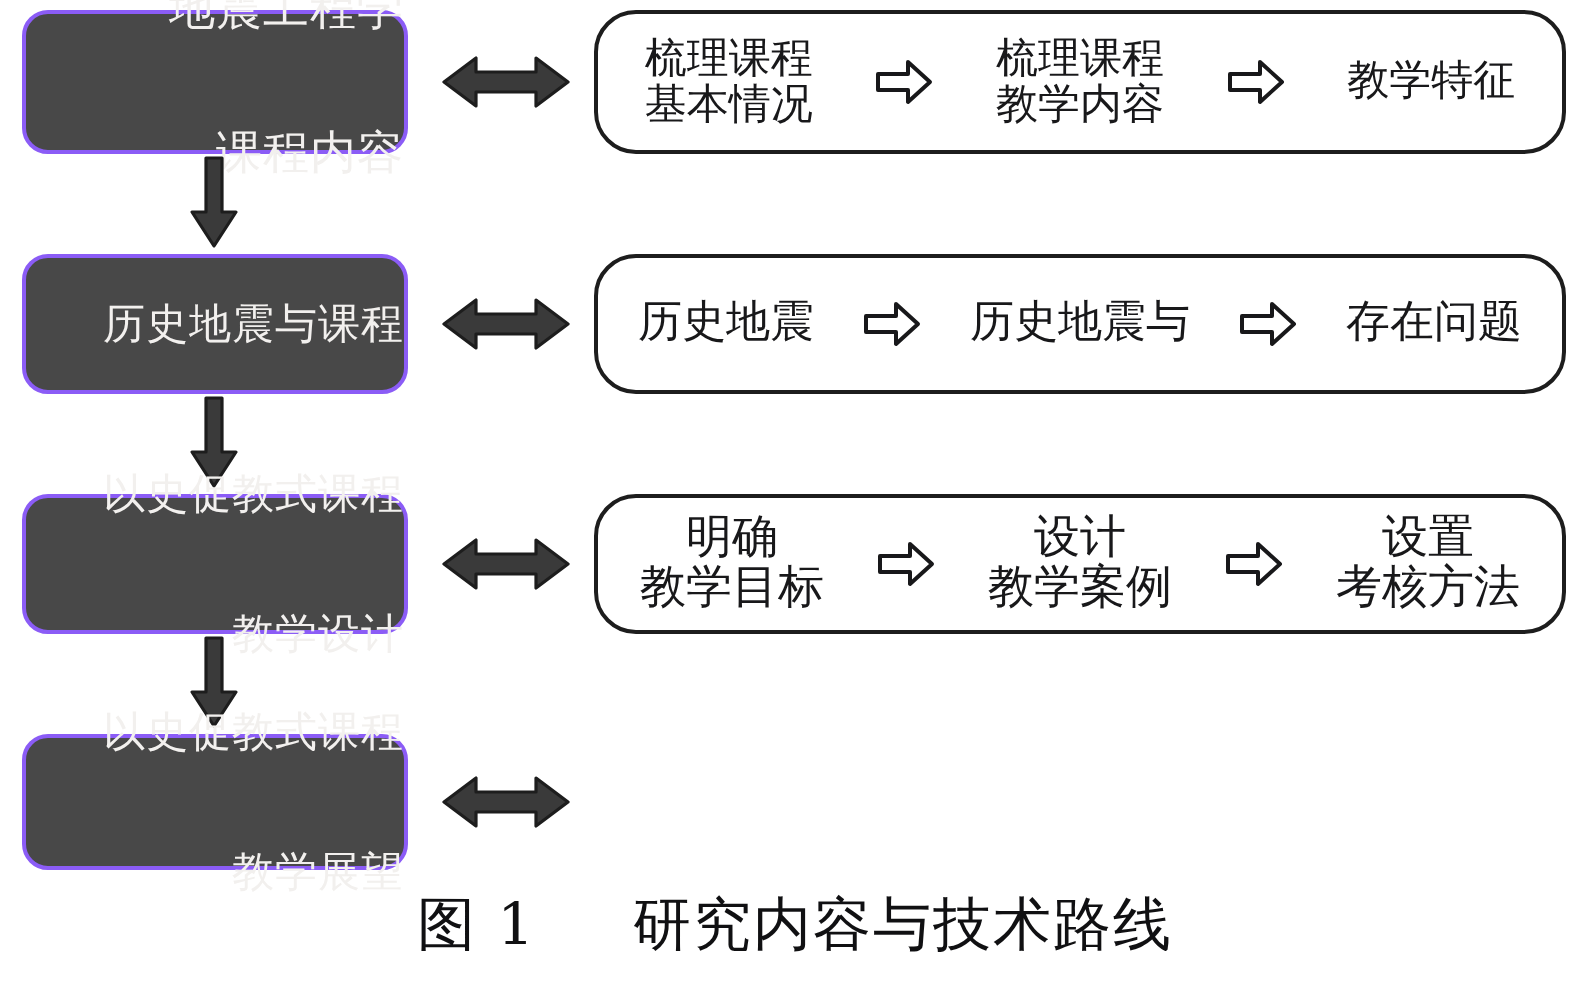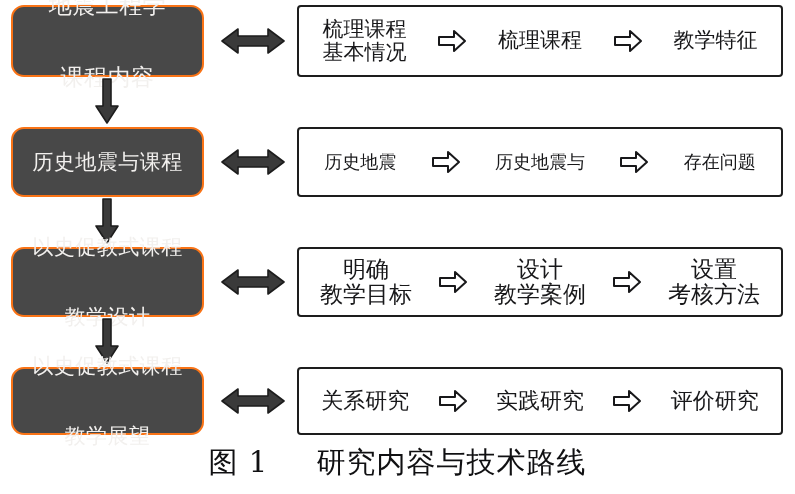--- a/index.html
+++ b/index.html
@@ -35,25 +35,25 @@
   .row-3 { top: 367px; height: 68px; }
 
   
   .stage-box {
     position: absolute;
     left: 11px;
     width: 193px;
     height: 100%;
     box-sizing: border-box;
     background: #484848;
-    border: 2px solid #f97316;
+    border: 2px solid #8b5cf6;
     border-radius: 13px;
     display: flex;
     flex-direction: column;
-    align-items: center;
+    align-items: flex-end;
     justify-content: center;
     color: #f2f0ee;
     font-family: "DejaVu Serif", "Liberation Serif", serif;
     line-height: 1.08;
     text-align: center;
     letter-spacing: 0.5px;
   }
   .stage-box .ln1 { font-size: 22px; white-space: nowrap; }
   .stage-box .ln2 { font-size: 22px; white-space: nowrap; margin-top: 47px; }
   .row-0 .stage-box .ln1,
@@ -78,21 +78,21 @@
 
   
   .detail-box {
     position: absolute;
     left: 297px;
     width: 486px;
     height: 100%;
     box-sizing: border-box;
     background: #ffffff;
     border: 2px solid #1d1d1d;
-    border-radius: 4px;
+    border-radius: 21px;
     display: flex;
     flex-direction: row;
     align-items: center;
     justify-content: space-around;
     padding: 0 8px;
   }
   .detail-step {
     font-family: "DejaVu Serif", "Liberation Serif", serif;
     font-size: 21px;
     color: #18181a;
@@ -103,21 +103,21 @@
   .detail-step .ln2 { display: block; }
   .step-arrow {
     width: 30px;
     height: 24px;
     flex: 0 0 auto;
   }
   .step-arrow svg { display: block; }
 
   
   .row-0 .detail-step { font-size: 21px; }
-  .row-1 .detail-step { font-size: 18px; }
+  .row-1 .detail-step { font-size: 22px; }
   .row-2 .detail-step { font-size: 23px; }
   .row-3 .detail-step { font-size: 22px; }
 
   
   .flow-arrow {
     position: absolute;
     left: 93px;
     width: 28px;
     height: 48px;
   }
@@ -164,20 +164,21 @@
         <span>梳理课程</span>
         <span class="ln2">基本情况</span>
       </div>
       <span class="step-arrow">
         <svg width="30" height="24" viewBox="0 0 30 24">
           <path d="M2 8 L17 8 L17 2 L28 12 L17 22 L17 16 L2 16 Z" fill="#ffffff" stroke="#18181a" stroke-width="2" stroke-linejoin="round"></path>
         </svg>
       </span>
       <div class="detail-step">
         <span>梳理课程</span>
+        <span class="ln2">教学内容</span>
       </div>
       <span class="step-arrow">
         <svg width="30" height="24" viewBox="0 0 30 24">
           <path d="M2 8 L17 8 L17 2 L28 12 L17 22 L17 16 L2 16 Z" fill="#ffffff" stroke="#18181a" stroke-width="2" stroke-linejoin="round"></path>
         </svg>
       </span>
       <div class="detail-step">
         <span class="ln2">教学特征</span>
       </div>
     </div>
@@ -280,44 +281,20 @@
       <span class="ln1">以史促教式课程</span>
       <span class="ln2">教学展望</span>
     </div>
 
     <div class="link-arrow">
       <svg width="66" height="30" viewBox="0 0 66 30">
         <path d="M2 15 L18 3 L18 10 L48 10 L48 3 L64 15 L48 27 L48 20 L18 20 L18 27 Z" fill="#3a3a3a" stroke="#1d1d1d" stroke-width="1.6" stroke-linejoin="round"></path>
       </svg>
     </div>
 
-    <div class="detail-box">
-      <div class="detail-step">
-        <span>关系研究</span>
-        
-      </div>
-      <span class="step-arrow">
-        <svg width="30" height="24" viewBox="0 0 30 24">
-          <path d="M2 8 L17 8 L17 2 L28 12 L17 22 L17 16 L2 16 Z" fill="#ffffff" stroke="#18181a" stroke-width="2" stroke-linejoin="round"></path>
-        </svg>
-      </span>
-      <div class="detail-step">
-        <span>实践研究</span>
-        
-      </div>
-      <span class="step-arrow">
-        <svg width="30" height="24" viewBox="0 0 30 24">
-          <path d="M2 8 L17 8 L17 2 L28 12 L17 22 L17 16 L2 16 Z" fill="#ffffff" stroke="#18181a" stroke-width="2" stroke-linejoin="round"></path>
-        </svg>
-      </span>
-      <div class="detail-step">
-        <span>评价研究</span>
-        
-      </div>
-    </div>
   </div>
 
   <div class="caption">
     <span class="cap-num">图 1</span>
     <span class="cap-gap"></span>
     <span>研究内容与技术路线</span>
   </div>
 
 </div>
 

